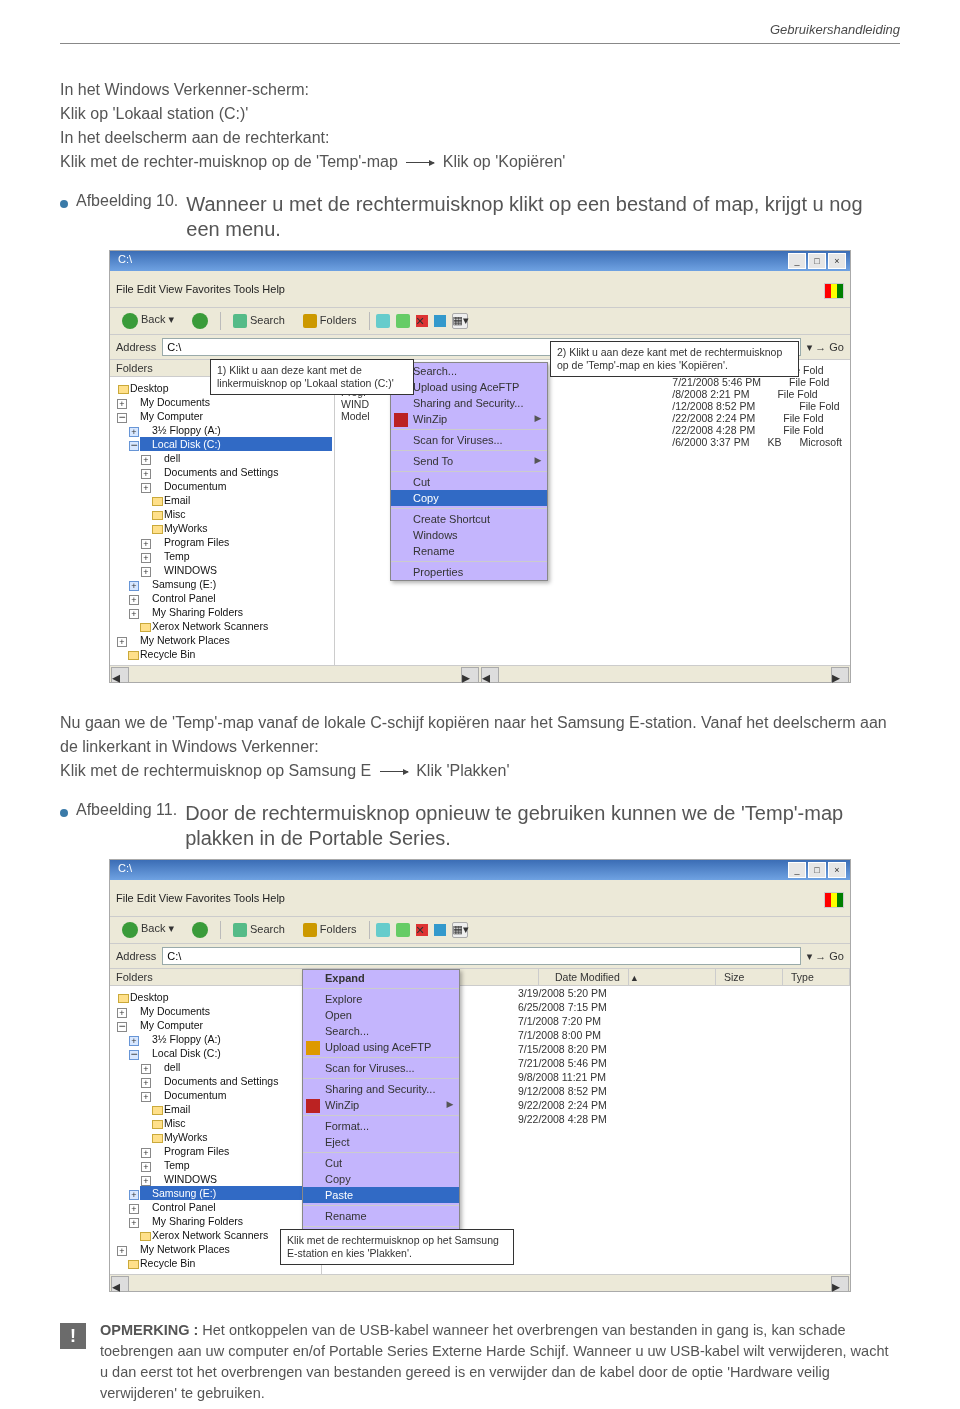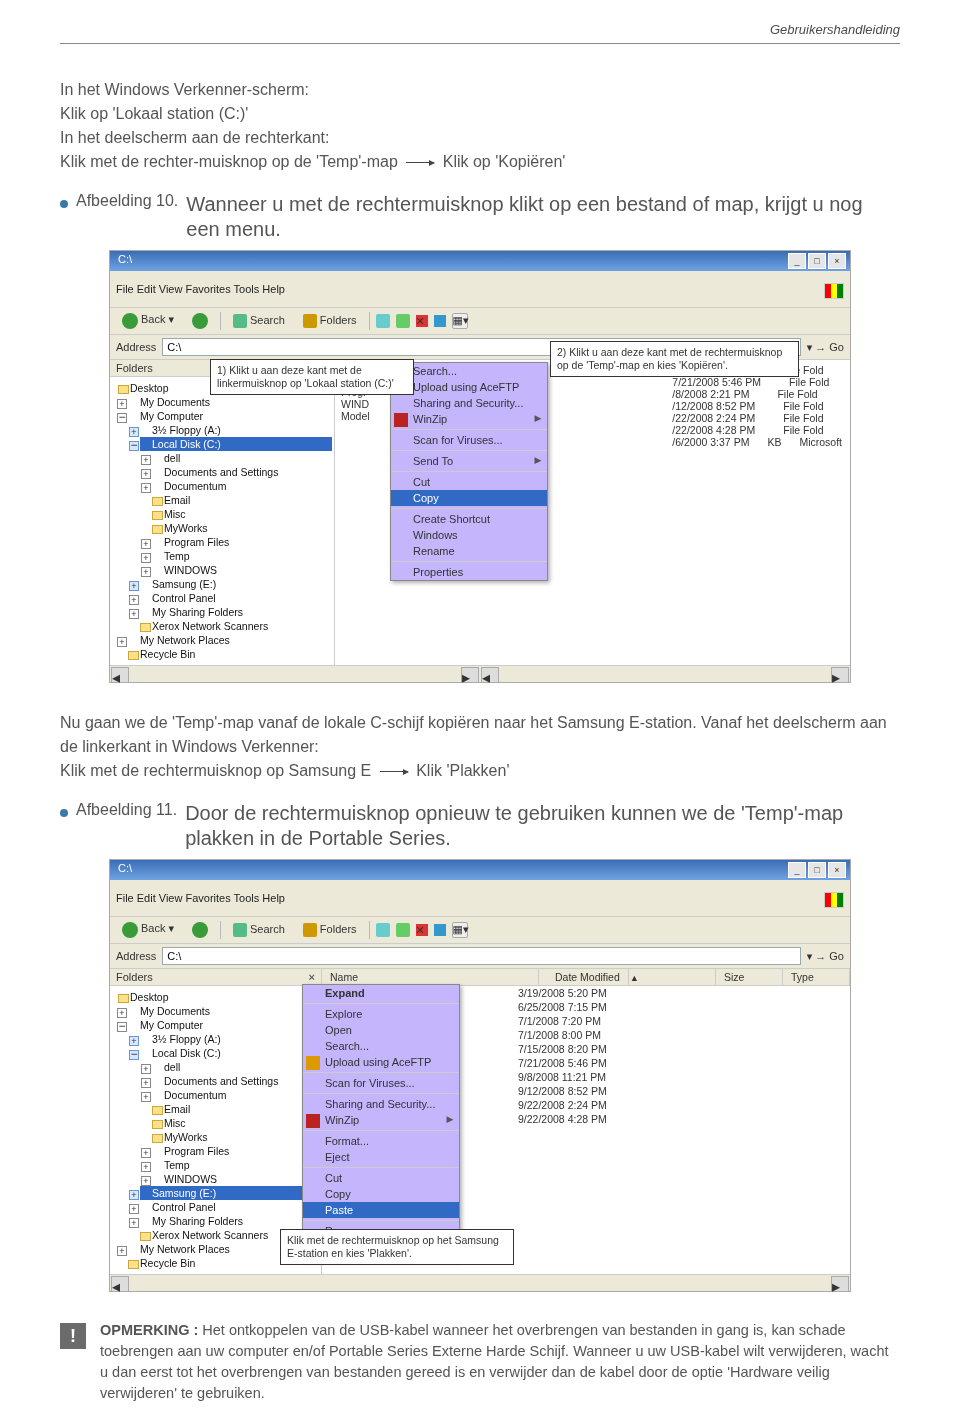--- a/index.html
+++ b/index.html
@@ -166,21 +166,21 @@
               <span>File Fold</span>
             </div>
           <div style="display:flex;gap:28px">
               <span>7/21/2008 5:46 PM</span>
               <span>File Fold</span>
             </div>
           <div style="display:flex;gap:28px">
               <span>/8/2008 2:21 PM</span>
               <span>File Fold</span>
             </div>
-          <div style="display:flex;gap:28px">
+          <div style="display:flex;gap:44px">
               <span>/12/2008 8:52 PM</span>
               <span>File Fold</span>
             </div>
           <div style="display:flex;gap:28px">
               <span>/22/2008 2:24 PM</span>
               <span>File Fold</span>
             </div>
           <div style="display:flex;gap:28px">
               <span>/22/2008 4:28 PM</span>
               <span>File Fold</span>
@@ -350,21 +350,21 @@
             <div class="row">
               <span class="c1">am Files</span>
               <span class="c2">9/22/2008 2:24 PM</span>
             </div>
             <div class="row">
               <span class="c1">DOWS</span>
               <span class="c2">9/22/2008 4:28 PM</span>
             </div>
           </div>
 
-        <div class="ctx" style="left:-20px;top:15px">
+        <div class="ctx" style="left:-20px;top:0">
           <div class="mi" style="font-weight:bold">Expand</div>
           <div class="mi sep"></div>
           <div class="mi">Explore</div>
           <div class="mi">Open</div>
           <div class="mi">Search...</div>
           <div class="mi"><span class="ico"></span><span>Upload using AceFTP</span></div>
           <div class="mi sep"></div>
           <div class="mi">Scan for Viruses...</div>
           <div class="mi sep"></div>
           <div class="mi">Sharing and Security...</div>

